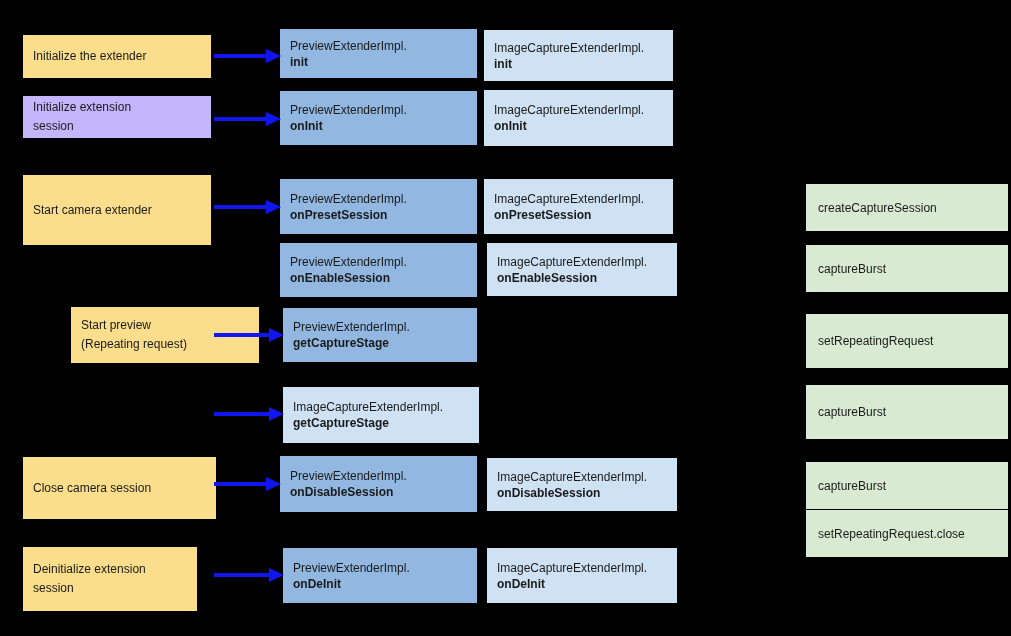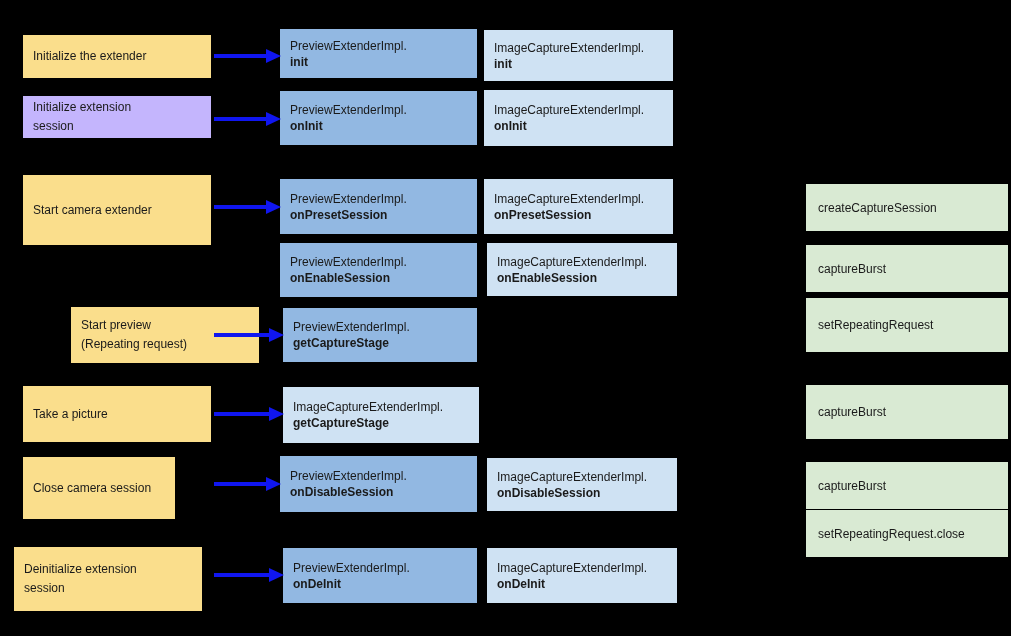--- a/index.html
+++ b/index.html
@@ -60,27 +60,24 @@
       <div class="line">Initialize extension</div>
       <div class="line">session</div>
     </div>
     <div class="box step" style="left: 23px; top: 175px; width: 188px; height: 70px; background: rgb(250, 222, 140); color: rgb(26, 26, 26);">
       <div class="line">Start camera extender</div>
     </div>
     <div class="box step" style="left: 23px; top: 307px; width: 188px; height: 56px; background: rgb(250, 222, 140); color: rgb(26, 26, 26); margin-left: 48px;">
       <div class="line">Start preview</div>
       <div class="line">(Repeating request)</div>
     </div>
-    <div class="box step" style="left: 23px; top: 386px; width: 188px; height: 56px; background: rgb(250, 222, 140); color: rgb(26, 26, 26);">
-      <div class="line">Take a picture</div>
-    </div>
-    <div class="box step" style="left: 23px; top: 457px; width: 152px; height: 62px; background: rgb(250, 222, 140); color: rgb(26, 26, 26);">
+    <div class="box step" style="left: 23px; top: 457px; width: 193px; height: 62px; background: rgb(250, 222, 140); color: rgb(26, 26, 26);">
       <div class="line">Close camera session</div>
     </div>
-    <div class="box step" style="left: 14px; top: 547px; width: 188px; height: 64px; background: rgb(250, 222, 140); color: rgb(26, 26, 26);">
+    <div class="box step" style="left: 23px; top: 547px; width: 174px; height: 64px; background: rgb(250, 222, 140); color: rgb(26, 26, 26);">
       <div class="line">Deinitialize extension</div>
       <div class="line">session</div>
     </div>
     <div class="box preview" style="left: 280px; top: 29px; width: 197px; height: 49px; background: rgb(146, 184, 226); color: rgb(26, 26, 26);">
       <div class="line">PreviewExtenderImpl.</div>
       <div class="line bold">init</div>
     </div>
     <div class="box preview" style="left: 280px; top: 91px; width: 197px; height: 54px; background: rgb(146, 184, 226); color: rgb(26, 26, 26);">
       <div class="line">PreviewExtenderImpl.</div>
       <div class="line bold">onInit</div>
@@ -132,21 +129,21 @@
     <div class="box capture" style="left: 487px; top: 548px; width: 190px; height: 55px; background: rgb(207, 226, 243); color: rgb(26, 26, 26);">
       <div class="line">ImageCaptureExtenderImpl.</div>
       <div class="line bold">onDeInit</div>
     </div>
     <div class="box camera2" style="left: 806px; top: 184px; width: 202px; height: 47px; background: rgb(217, 234, 211); color: rgb(26, 26, 26); justify-content: center;">
       <div class="line">createCaptureSession</div>
     </div>
     <div class="box camera2" style="left: 806px; top: 245px; width: 202px; height: 47px; background: rgb(217, 234, 211); color: rgb(26, 26, 26);">
       <div class="line">captureBurst</div>
     </div>
-    <div class="box camera2" style="left: 806px; top: 298px; width: 202px; height: 54px; background: rgb(217, 234, 211); color: rgb(26, 26, 26);">
+    <div class="box camera2" style="left: 806px; top: 314px; width: 202px; height: 54px; background: rgb(217, 234, 211); color: rgb(26, 26, 26);">
       <div class="line">setRepeatingRequest</div>
     </div>
     <div class="box camera2" style="left: 806px; top: 385px; width: 202px; height: 54px; background: rgb(217, 234, 211); color: rgb(26, 26, 26);">
       <div class="line">captureBurst</div>
     </div>
     <div class="box camera2" style="left: 806px; top: 462px; width: 202px; height: 47px; background: rgb(217, 234, 211); color: rgb(26, 26, 26);">
       <div class="line">captureBurst</div>
     </div>
     <div class="box camera2" style="left: 806px; top: 510px; width: 202px; height: 47px; background: rgb(217, 234, 211); color: rgb(26, 26, 26);">
       <div class="line">setRepeatingRequest.close</div>

